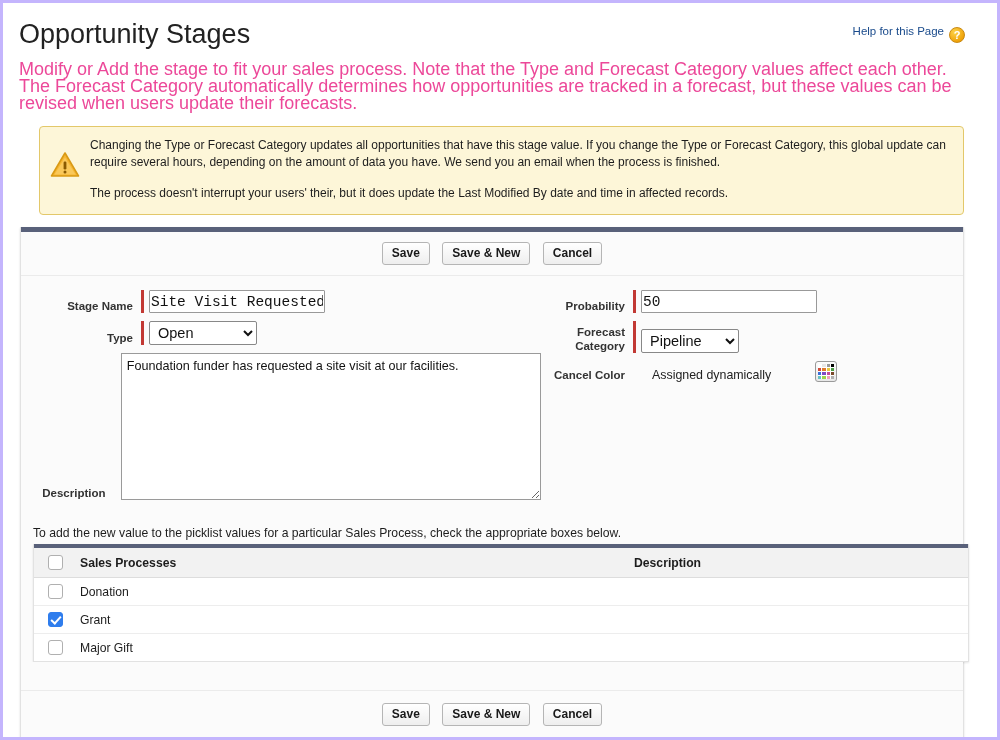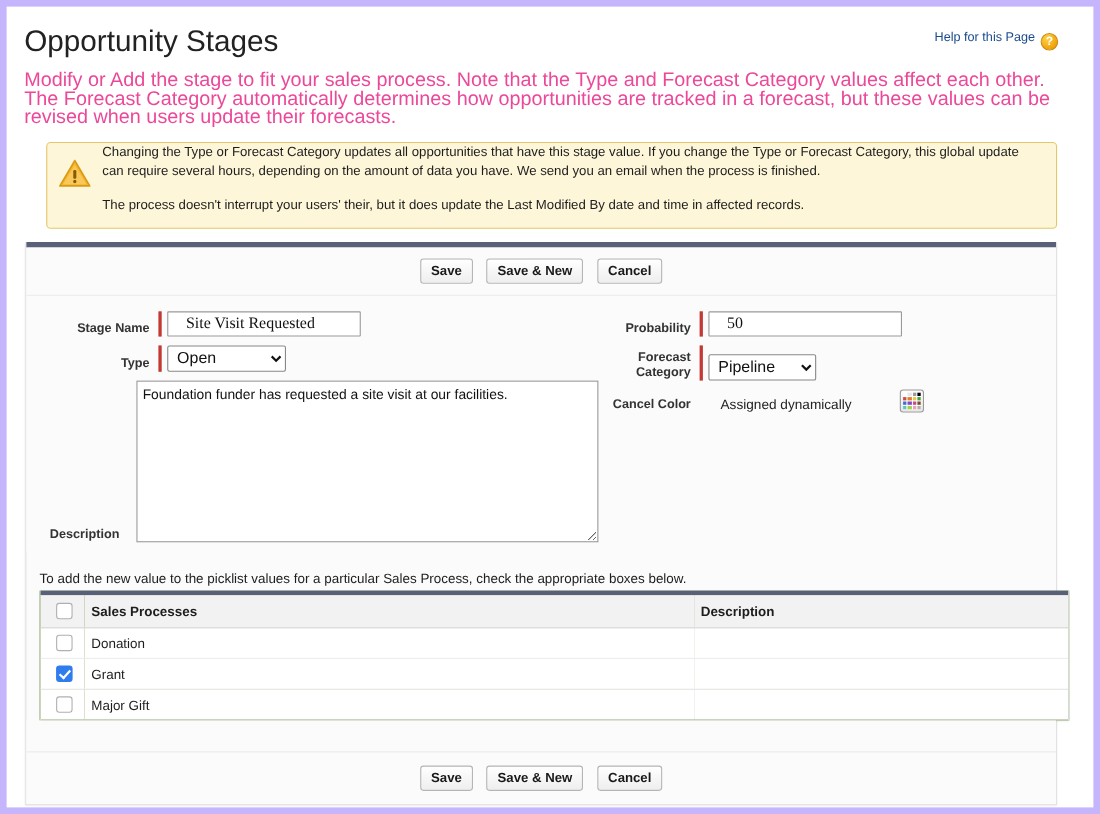--- a/index.html
+++ b/index.html
@@ -5,21 +5,21 @@
   * { box-sizing: border-box; }
   html, body {
     margin: 0; padding: 0;
     width: 1000px; height: 740px;
     background: #ffffff;
     font-family: "Liberation Sans", sans-serif;
   }
   .page {
     position: relative;
     width: 1000px; height: 740px;
-    border: 6px solid #c4b5fd;
+    border: 3px solid #c4b5fd;
     background: #ffffff;
     overflow: hidden;
   }
   
   .header-row {
     position: relative;
     padding: 14px 16px 0 16px;
     height: 58px;
   }
   .page-title {
@@ -61,21 +61,21 @@
     line-height: 17px;
     max-width: 975px;
   }
   
   .warn-wrap { padding: 14px 33px 0 36px; }
   .warn-box {
     border: 1px solid #e3c86a;
     background: #fdf6d8;
     border-radius: 4px;
     display: flex;
-    padding: 0 12px 12px 10px;
+    padding: 10px 12px 12px 10px;
     gap: 10px;
   }
   .warn-icon { flex: 0 0 30px; padding-top: 14px; }
   .warn-icon svg { display: block; }
   .warn-text { font-size: 12px; color: #1d1d1d; line-height: 17px; }
   .warn-text p { margin: 0; }
   .warn-text p + p { margin-top: 14px; }
   
   .panel-wrap { padding: 12px 33px 0 17px; }
   .panel {
@@ -128,26 +128,26 @@
   .req {
     display: inline-block;
     width: 3px;
     align-self: stretch;
     background: #c23934;
     margin: 0 5px 0 8px;
     min-height: 22px;
   }
   .nobar { display:inline-block; width: 3px; margin: 0 5px 0 8px; }
   .text-input {
-    font-family: Liberation Serif, serif;
+    font-family: Liberation Mono, monospace;
     font-size: 14.5px;
     color: #111111;
     border: 1px solid #999999;
     background: #ffffff;
-    padding: 2px 16px;
+    padding: 2px 1px;
     height: 23px;
     border-radius: 1px;
   }
   #stage-name-input { width: 176px; }
   #probability-input { width: 176px; }
   .sel {
     font-family: "Liberation Sans", sans-serif;
     font-size: 14.5px;
     color: #111111;
     border: 1px solid #888888;

